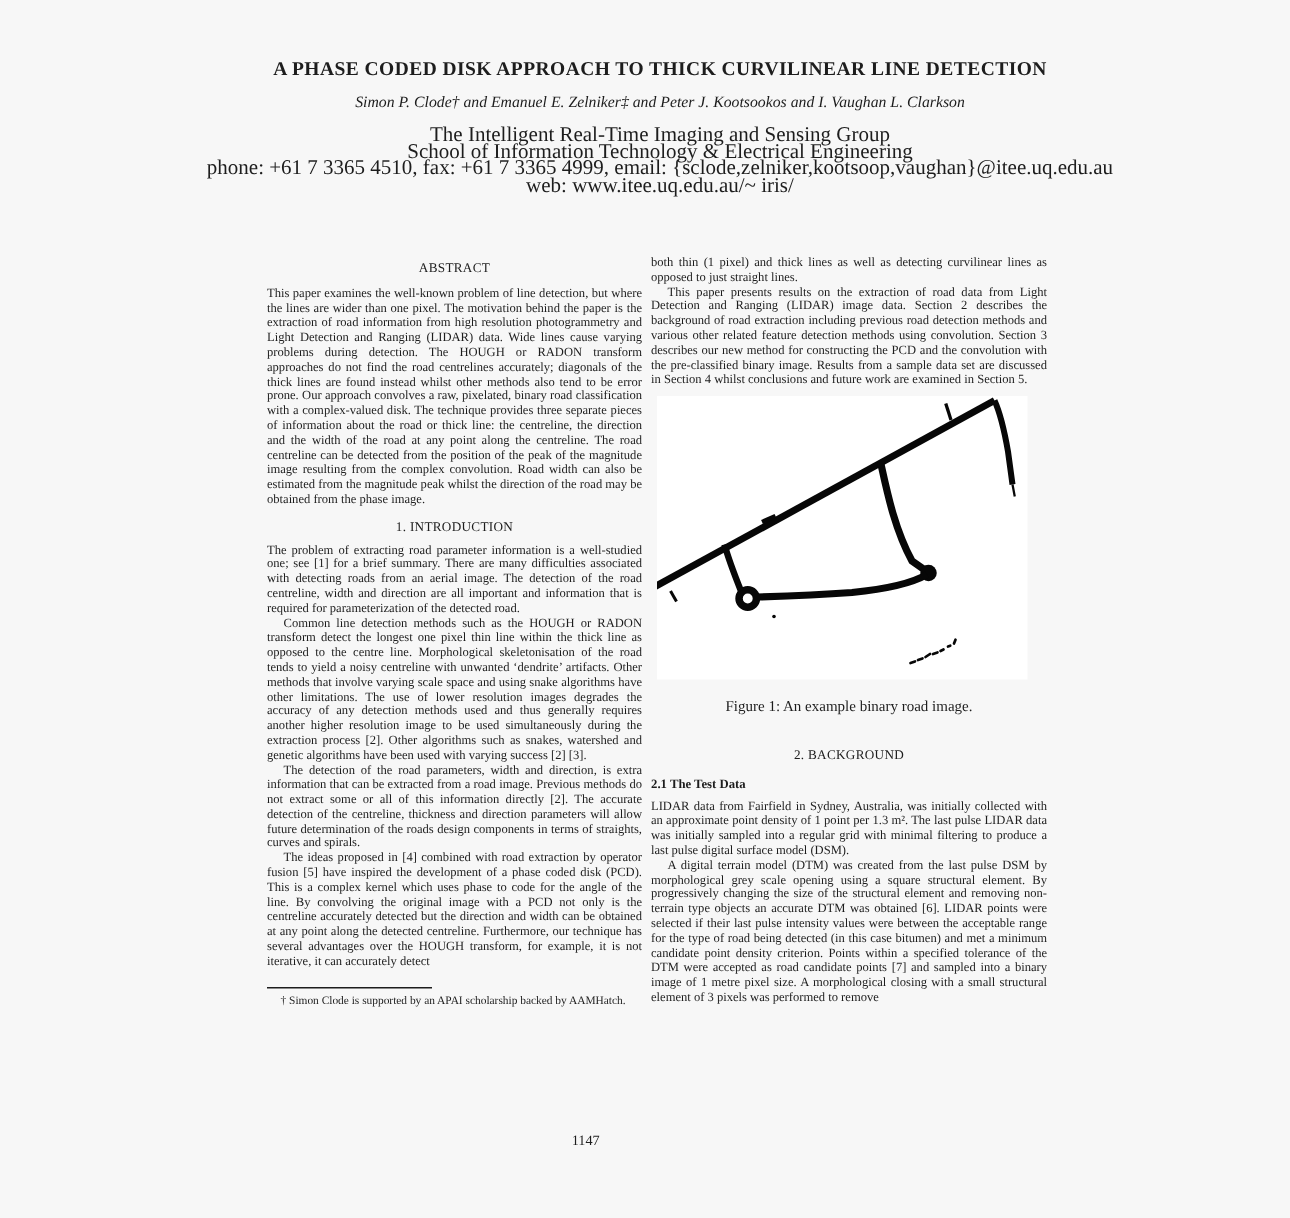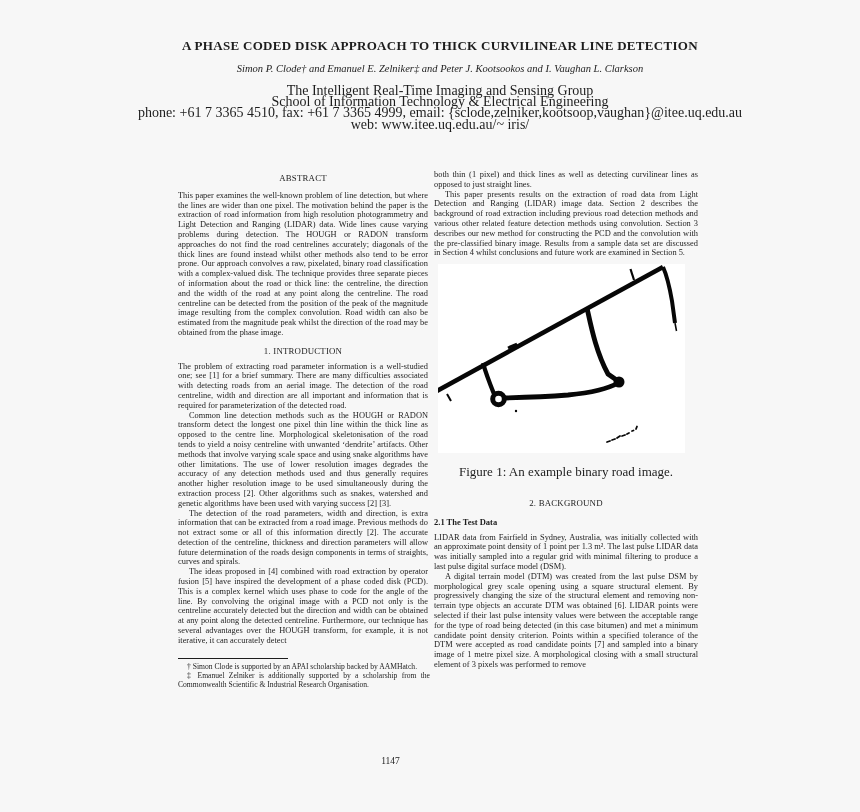--- a/index.html
+++ b/index.html
@@ -17,21 +17,21 @@
   .col-right{left:434px;width:264px;height:540px;}
   .sec-h{font-size:8.8px;font-weight:normal;text-align:center;letter-spacing:.2px;}
   .abs-h{margin:4px 0 7px 0;}
   .intro-h{margin:9px 0 5px 0;}
   .bg-h{margin:22px 0 0 0;}
   .sub-h{font-size:8.5px;font-weight:bold;text-align:left;margin:9px 0 5px 0;}
   p{margin:0;}
   p.ind{text-indent:11px;}
   .figbox{margin:6px 0 0 4px;width:247px;height:189px;background:#ffffff;}
   .figbox svg{display:block;}
-  .caption{margin-top:14px;font-size:13px;text-align:center;}
+  .caption{margin-top:14px;font-size:10px;text-align:center;}
   .footnotes{position:absolute;left:178px;top:658px;width:252px;font-size:7.6px;line-height:8.9px;text-align:justify;}
   .fnrule{width:110px;border-top:1.2px solid #1d1d1d;margin-bottom:4px;}
   .footnotes p{text-indent:9px;}
   .pageno{position:absolute;left:0;top:756px;width:781px;text-align:center;font-size:9.5px;}
 </style>
 </head>
 <body>
 
 <div class="hdr title">A PHASE CODED DISK APPROACH TO THICK CURVILINEAR LINE DETECTION</div>
 <div class="hdr authors">Simon P. Clode† and Emanuel E. Zelniker‡ and Peter J. Kootsookos and I. Vaughan L. Clarkson</div>
@@ -49,21 +49,20 @@
   <div class="sec-h intro-h">1. INTRODUCTION</div>
   <p>The problem of extracting road parameter information is a well-studied one; see [1] for a brief summary. There are many difficulties associated with detecting roads from an aerial image. The detection of the road centreline, width and direction are all important and information that is required for parameterization of the detected road.</p>
   <p class="ind">Common line detection methods such as the HOUGH or RADON transform detect the longest one pixel thin line within the thick line as opposed to the centre line. Morphological skeletonisation of the road tends to yield a noisy centreline with unwanted ‘dendrite’ artifacts. Other methods that involve varying scale space and using snake algorithms have other limitations. The use of lower resolution images degrades the accuracy of any detection methods used and thus generally requires another higher resolution image to be used simultaneously during the extraction process [2]. Other algorithms such as snakes, watershed and genetic algorithms have been used with varying success [2] [3].</p>
   <p class="ind">The detection of the road parameters, width and direction, is extra information that can be extracted from a road image. Previous methods do not extract some or all of this information directly [2]. The accurate detection of the centreline, thickness and direction parameters will allow future determination of the roads design components in terms of straights, curves and spirals.</p>
   <p class="ind">The ideas proposed in [4] combined with road extraction by operator fusion [5] have inspired the development of a phase coded disk (PCD). This is a complex kernel which uses phase to code for the angle of the line. By convolving the original image with a PCD not only is the centreline accurately detected but the direction and width can be obtained at any point along the detected centreline. Furthermore, our technique has several advantages over the HOUGH transform, for example, it is not iterative, it can accurately detect</p>
 </div>
 
 <div class="footnotes">
   <div class="fnrule"></div>
   <p>† Simon Clode is supported by an APAI scholarship backed by AAMHatch.</p>
-  <p>‡ Emanuel Zelniker is additionally supported by a scholarship from the Commonwealth Scientific &amp; Industrial Research Organisation.</p>
 </div>
 
 <div class="col col-right">
   <p>both thin (1 pixel) and thick lines as well as detecting curvilinear lines as opposed to just straight lines.</p>
   <p class="ind">This paper presents results on the extraction of road data from Light Detection and Ranging (LIDAR) image data. Section 2 describes the background of road extraction including previous road detection methods and various other related feature detection methods using convolution. Section 3 describes our new method for constructing the PCD and the convolution with the pre-classified binary image. Results from a sample data set are discussed in Section 4 whilst conclusions and future work are examined in Section 5.</p>
 
   <div class="figbox">
     <svg width="247" height="189" viewBox="0 0 247 189" xmlns="http://www.w3.org/2000/svg">
       <g stroke="#070707" fill="none" stroke-linecap="butt">
 

